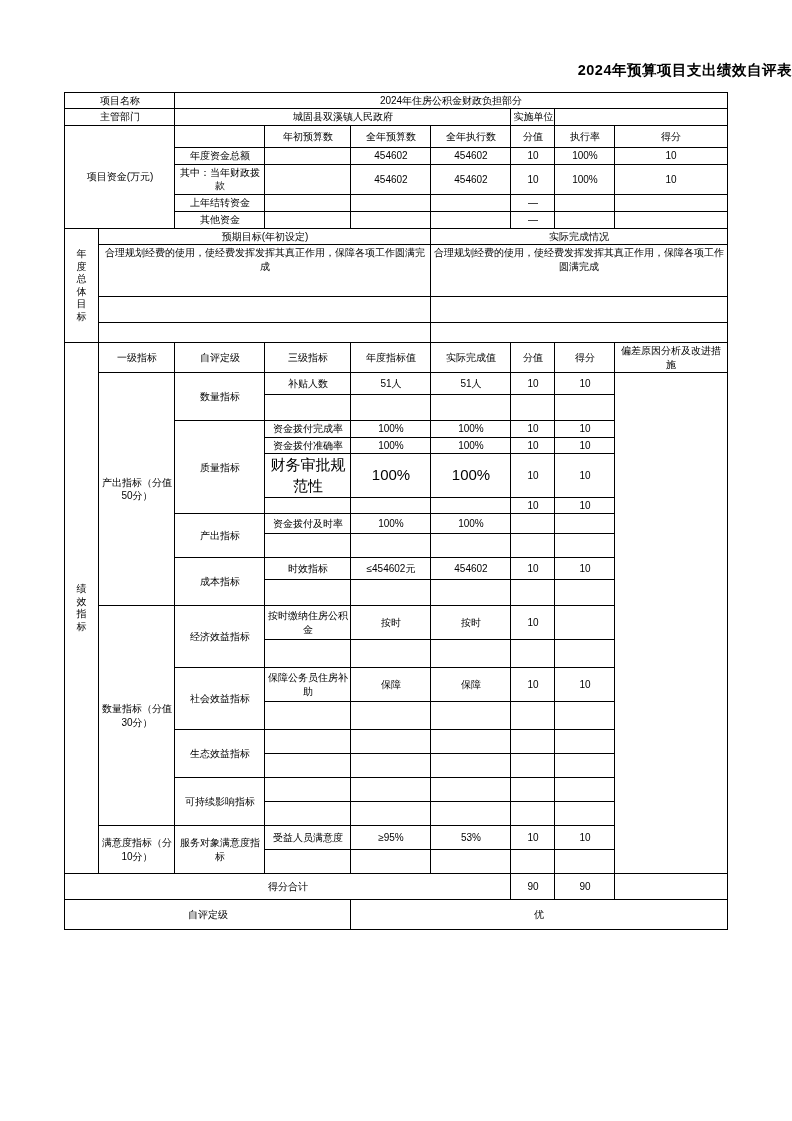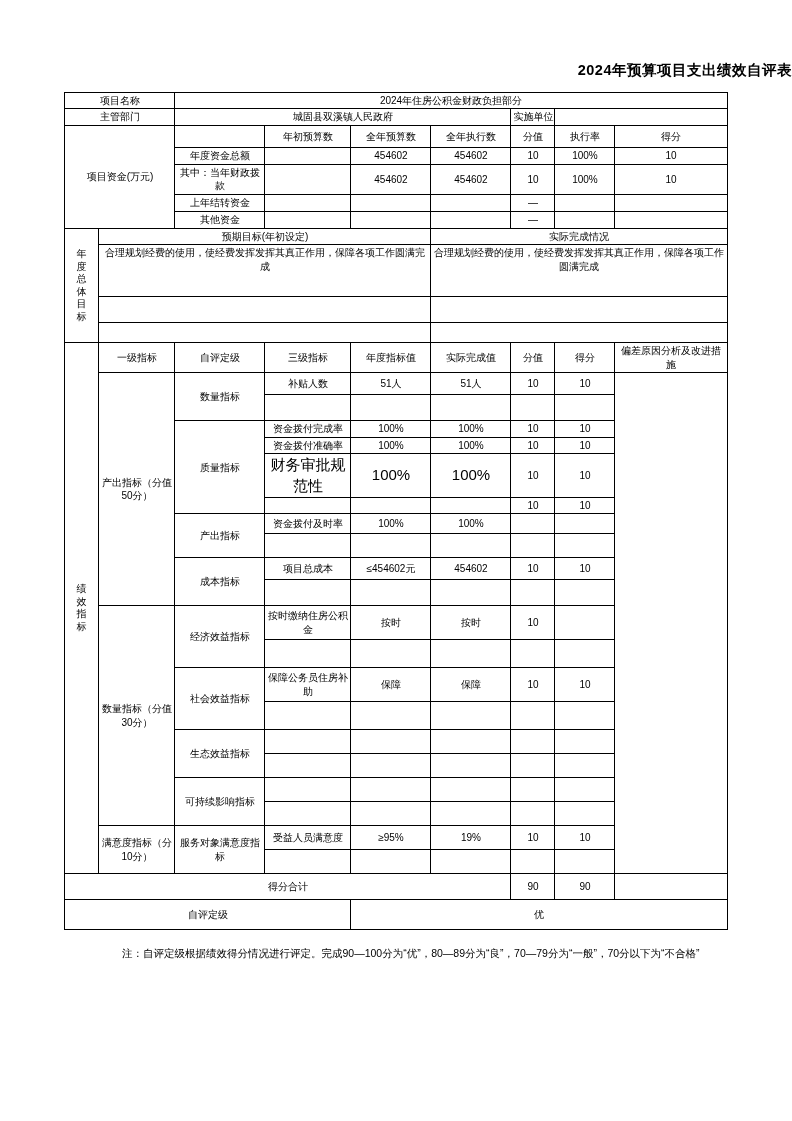--- a/index.html
+++ b/index.html
@@ -267,21 +267,21 @@
     <tr style="height:24px">
       <td></td>
       <td></td>
       <td></td>
       <td></td>
       <td></td>
     </tr>
 
     <tr style="height:22px">
       <td rowspan="2">成本指标</td>
-      <td>项目总成本</td>
+      <td>时效指标</td>
       <td>≤454602元</td>
       <td>454602</td>
       <td>10</td>
       <td>10</td>
     </tr>
     <tr style="height:26px">
       <td></td>
       <td></td>
       <td></td>
       <td></td>
@@ -351,21 +351,21 @@
       <td></td>
       <td></td>
       <td></td>
     </tr>
 
     <tr style="height:24px">
       <td rowspan="2">满意度指标（分10分）</td>
       <td rowspan="2">服务对象满意度指标</td>
       <td class="left">受益人员满意度</td>
       <td class="left">≥95%</td>
-      <td>19%</td>
+      <td>53%</td>
       <td>10</td>
       <td>10</td>
     </tr>
     <tr style="height:24px">
       <td></td>
       <td></td>
       <td></td>
       <td></td>
       <td></td>
     </tr>
@@ -377,15 +377,14 @@
       <td></td>
     </tr>
 
     <tr style="height:30px">
       <td colspan="4">自评定级</td>
       <td colspan="5">优</td>
     </tr>
   </tbody>
     </table>
 
-  <div class="note">注：自评定级根据绩效得分情况进行评定。完成90—100分为“优”，80—89分为“良”，70—79分为“一般”，70分以下为“不合格”</div>
 
 </div>
 
 </body></html>

